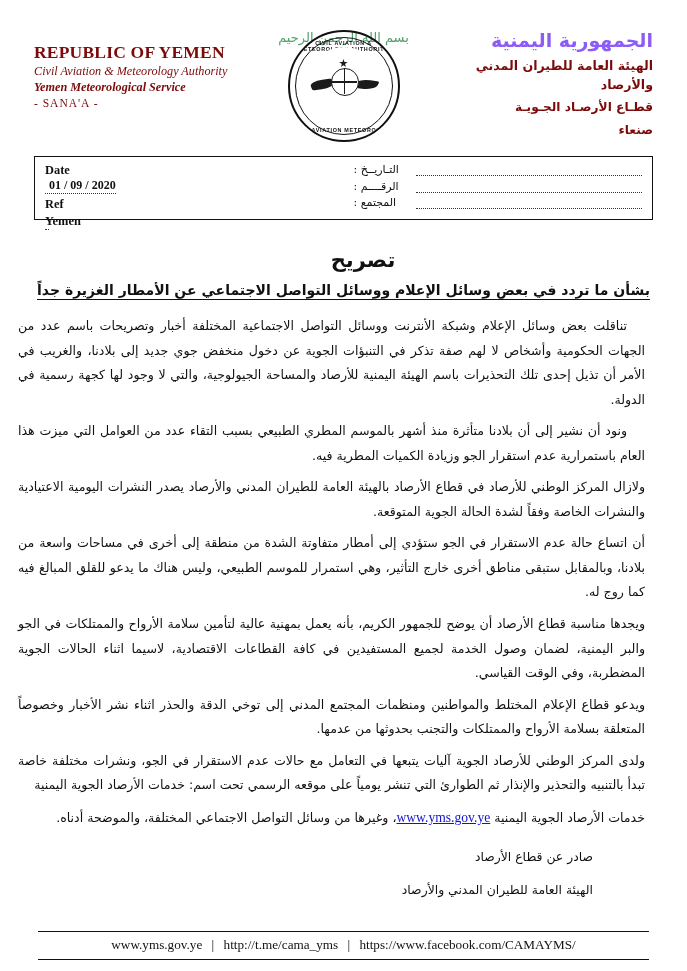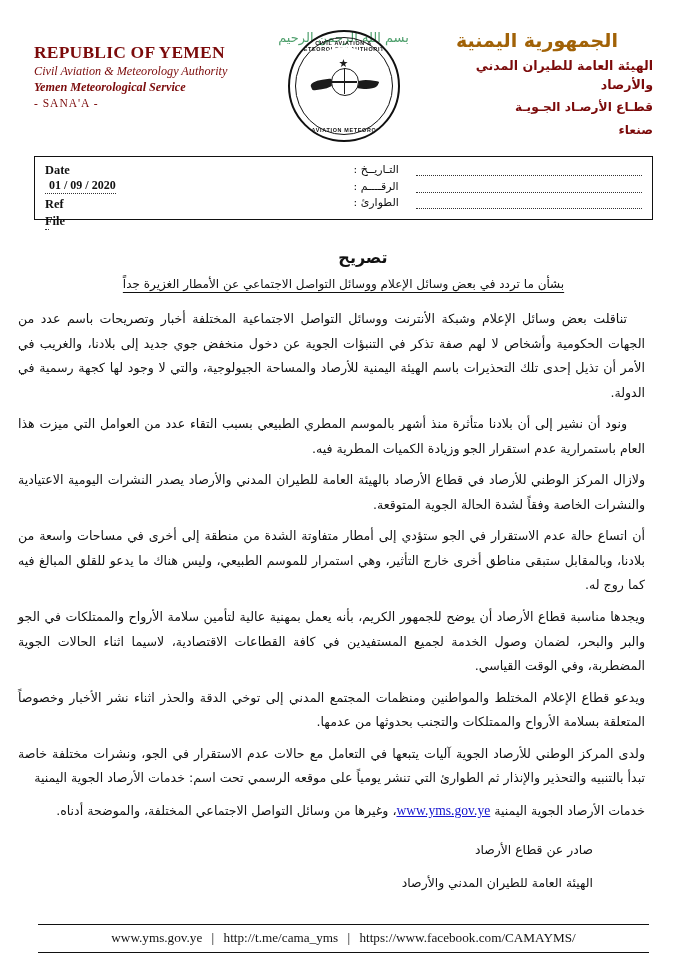--- a/index.html
+++ b/index.html
@@ -170,25 +170,24 @@
   }
 
   .header-right {
     width: 232px;
     text-align: right;
     direction: rtl;
     padding-top: 4px;
   }
   .ar-script {
     font-family: "DejaVu Sans", sans-serif;
-    color: #a16207;
+    color: #8b5cf6;
     font-size: 19px;
     font-weight: bold;
     line-height: 1.3;
-    text-align: center;
   }
   .ar-line {
     font-family: "DejaVu Sans", sans-serif;
     color: #7b0a0a;
     font-size: 12.6px;
     font-weight: bold;
     margin-top: 4px;
     line-height: 1.5;
   }
   .ar-line.small {
@@ -263,32 +262,32 @@
     border-bottom: 1px dotted #333;
     margin-left: 6px;
     height: 12px;
   }
 
   
   .doc-title {
     text-align: center;
     direction: rtl;
     font-family: "DejaVu Sans", sans-serif;
-    font-size: 16px;
+    font-size: 21px;
     font-weight: bold;
     margin-top: 28px;
     letter-spacing: 1px;
     padding-left: 39px;
   }
   .doc-subtitle {
     text-align: center;
     direction: rtl;
     font-family: "DejaVu Sans", sans-serif;
-    font-size: 12px;
-    font-weight: normal;
+    font-size: 14px;
+    font-weight: bold;
     margin-top: 10px;
     text-decoration: underline;
     text-underline-offset: 4px;
   }
 
   .body-text {
     direction: rtl;
     text-align: justify;
     font-family: "DejaVu Sans", sans-serif;
     font-size: 12.6px;
@@ -379,49 +378,49 @@
   <div class="refbox">
     <div class="ref-left">
       <div class="ref-row">
         <span class="ref-label">Date</span>
         <span class="ref-val">01 / 09 / 2020</span>
       </div>
       <div class="ref-row">
         <span class="ref-label">Ref</span>
       </div>
       <div class="ref-row">
-        <span class="ref-label">File</span>
+        <span class="ref-label">Yemen</span>
         <span class="ref-val"></span>
       </div>
     </div>
     <div class="ref-right">
       <div class="ref-row-ar">
         <span class="ref-dots"></span>
         <span class="ref-label-ar">التـاريــخ :</span>
       </div>
       <div class="ref-row-ar">
         <span class="ref-dots"></span>
         <span class="ref-label-ar">الرقــــم :</span>
       </div>
       <div class="ref-row-ar">
         <span class="ref-dots"></span>
-        <span class="ref-label-ar">الطوارئ :</span>
+        <span class="ref-label-ar">المجتمع :</span>
       </div>
     </div>
   </div>
 
   <div class="doc-title">تصريح</div>
   <div class="doc-subtitle">بشأن ما تردد في بعض وسائل الإعلام ووسائل التواصل الاجتماعي عن الأمطار الغزيرة جداً</div>
 
   <div class="body-text">
     <p class="indent">تناقلت بعض وسائل الإعلام وشبكة الأنترنت ووسائل التواصل الاجتماعية المختلفة أخبار وتصريحات باسم عدد من الجهات الحكومية وأشخاص لا لهم صفة تذكر في التنبؤات الجوية عن دخول منخفض جوي جديد إلى بلادنا، والغريب في الأمر أن تذيل إحدى تلك التحذيرات باسم الهيئة اليمنية للأرصاد والمساحة الجيولوجية، والتي لا وجود لها كجهة رسمية في الدولة.</p>
     <p class="indent">ونود أن نشير إلى أن بلادنا متأثرة منذ أشهر بالموسم المطري الطبيعي بسبب التقاء عدد من العوامل التي ميزت هذا العام باستمرارية عدم استقرار الجو وزيادة الكميات المطرية فيه.</p>
     <p>ولازال المركز الوطني للأرصاد في قطاع الأرصاد بالهيئة العامة للطيران المدني والأرصاد يصدر النشرات اليومية الاعتيادية والنشرات الخاصة وفقاً لشدة الحالة الجوية المتوقعة.</p>
     <p>أن اتساع حالة عدم الاستقرار في الجو ستؤدي إلى أمطار متفاوتة الشدة من منطقة إلى أخرى في مساحات واسعة من بلادنا، وبالمقابل ستبقى مناطق أخرى خارج التأثير، وهي استمرار للموسم الطبيعي، وليس هناك ما يدعو للقلق المبالغ فيه كما روج له.</p>
-    <p>ويجدها مناسبة قطاع الأرصاد أن يوضح للجمهور الكريم، بأنه يعمل بمهنية عالية لتأمين سلامة الأرواح والممتلكات في الجو والبر والبحر، لضمان وصول الخدمة لجميع المستفيدين في كافة القطاعات الاقتصادية، لاسيما اثناء الحالات الجوية المضطربة، وفي الوقت القياسي.</p>
+    <p>ويجدها مناسبة قطاع الأرصاد أن يوضح للجمهور الكريم، بأنه يعمل بمهنية عالية لتأمين سلامة الأرواح والممتلكات في الجو والبر اليمنية، لضمان وصول الخدمة لجميع المستفيدين في كافة القطاعات الاقتصادية، لاسيما اثناء الحالات الجوية المضطربة، وفي الوقت القياسي.</p>
     <p>ويدعو قطاع الإعلام المختلط والمواطنين ومنظمات المجتمع المدني إلى توخي الدقة والحذر اثناء نشر الأخبار وخصوصاً المتعلقة بسلامة الأرواح والممتلكات والتجنب بحدوثها من عدمها.</p>
     <p>ولدى المركز الوطني للأرصاد الجوية آليات يتبعها في التعامل مع حالات عدم الاستقرار في الجو، ونشرات مختلفة خاصة تبدأ بالتنبيه والتحذير والإنذار ثم الطوارئ التي تنشر يومياً على موقعه الرسمي تحت اسم: خدمات الأرصاد الجوية اليمنية</p>
     <p>
       <span>خدمات الأرصاد الجوية اليمنية</span>
       <a class="link-blue" href="#">www.yms.gov.ye</a><span>، وغيرها من وسائل التواصل الاجتماعي المختلفة، والموضحة أدناه.</span>
     </p>
   </div>
 
   <div class="sig-block">
     <div class="sig-line1">صادر عن قطاع الأرصاد</div>

